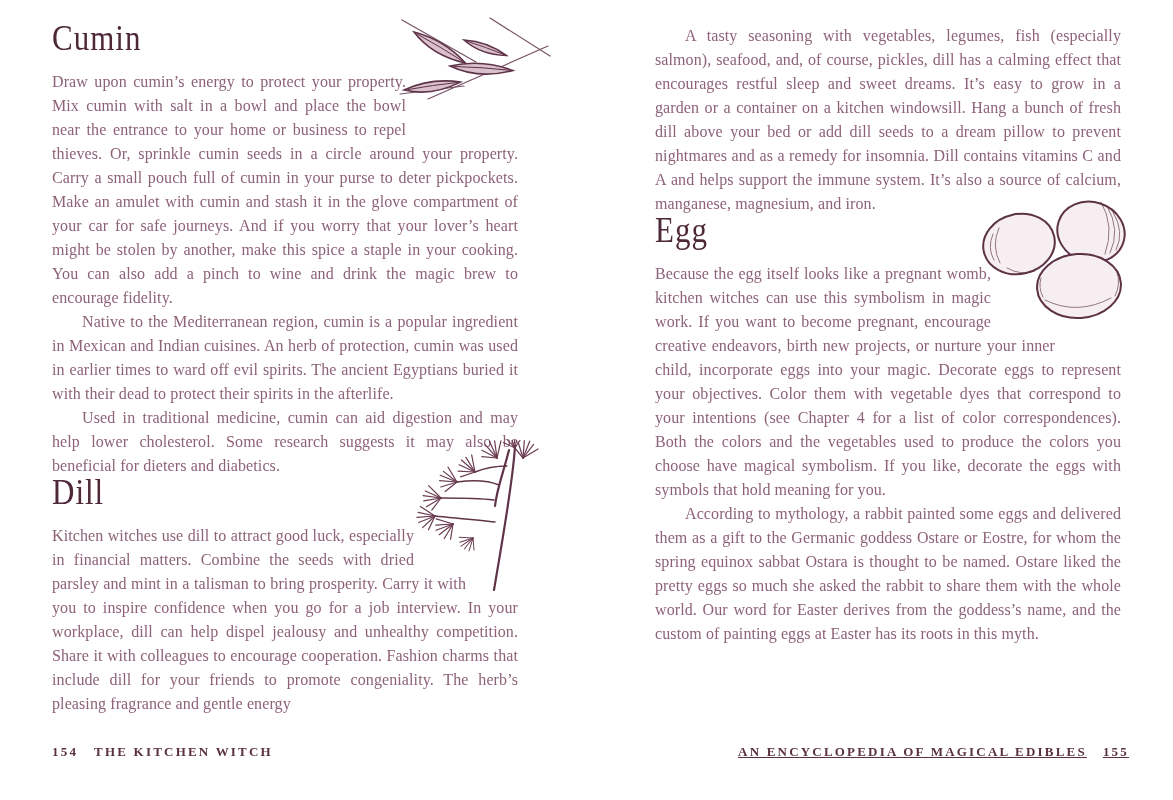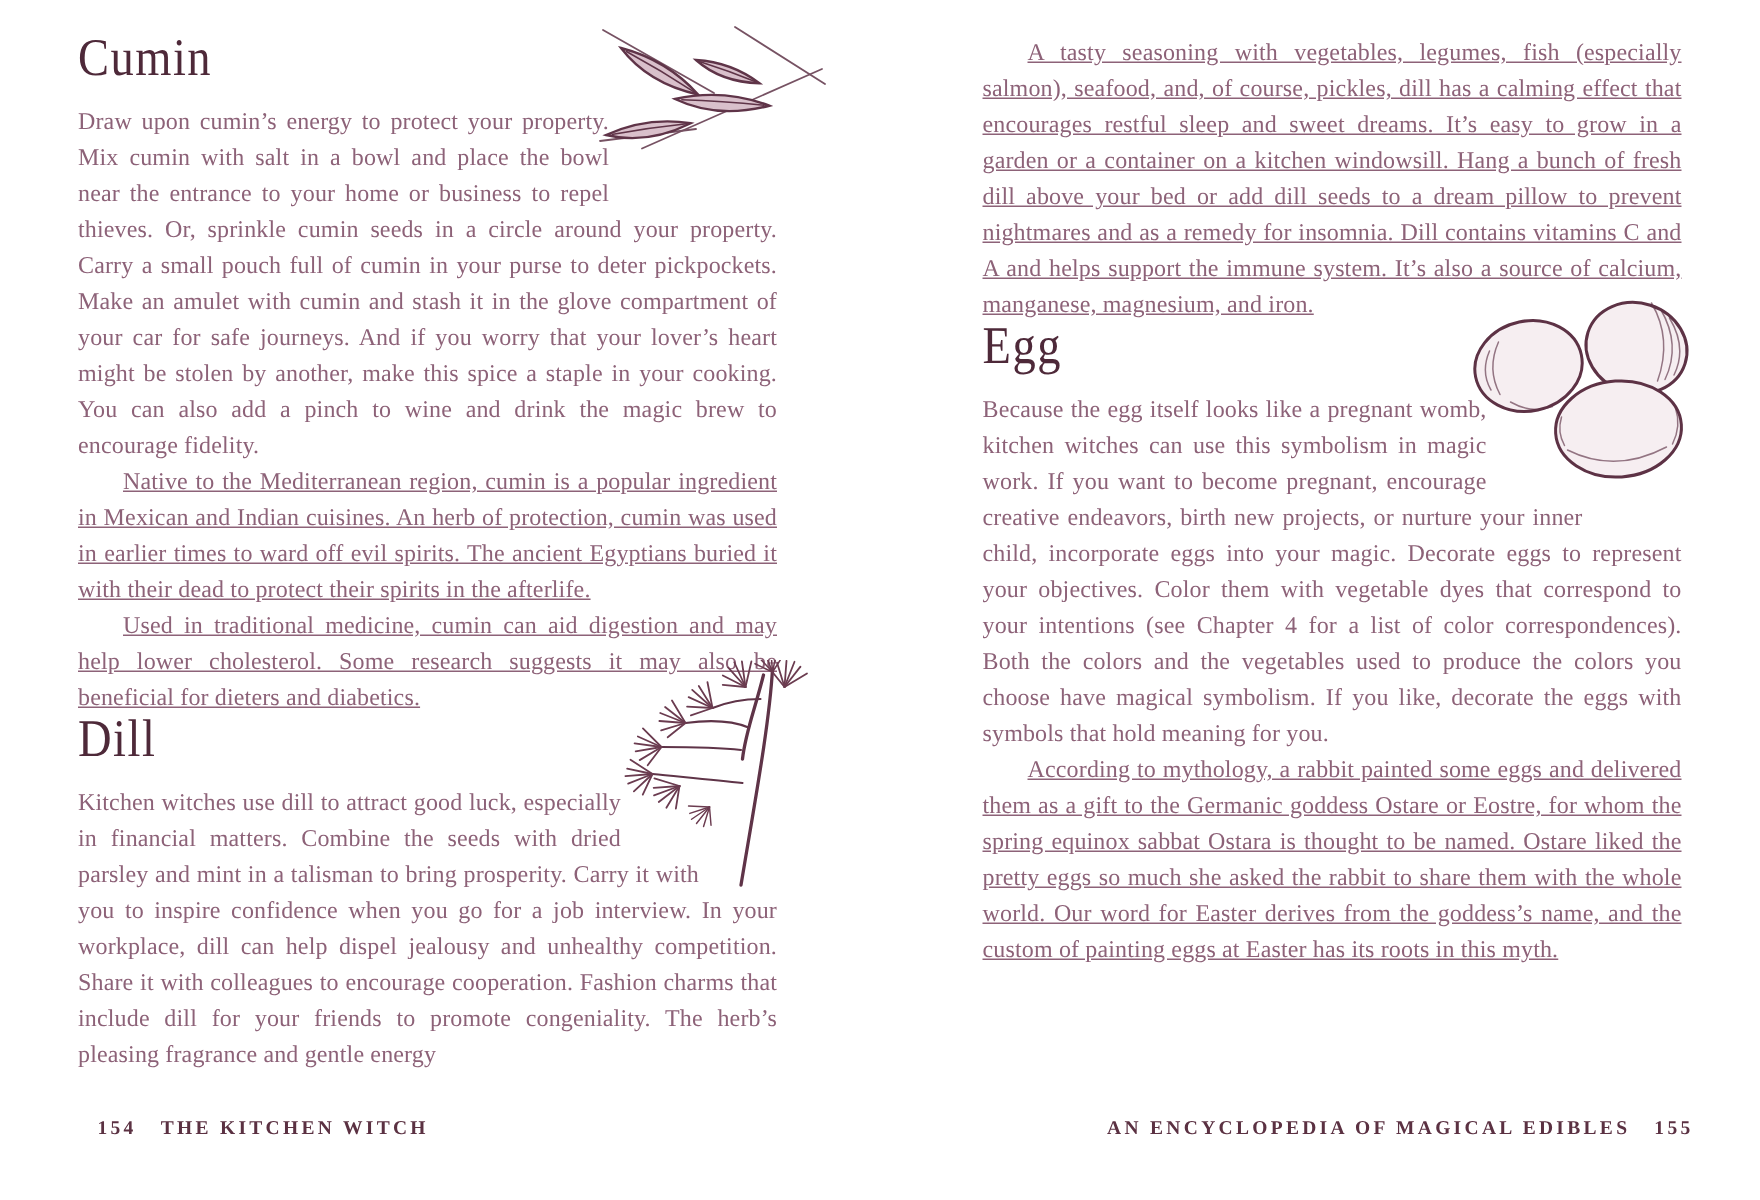--- a/index.html
+++ b/index.html
@@ -25,37 +25,37 @@
     transform:scaleY(1.14); transform-origin:left bottom;
   }
   .mt-cumin { margin-top:14px; }
   .mt-dill  { margin-top:24px; }
   .mt-egg   { margin-top:26px; }
 
   p.body-para {
     margin:0; text-align:justify;
     letter-spacing:0.1px;
   }
-  p.indent { text-indent:30px;text-decoration:underline; }
+  p.indent { text-indent:30px; }
 
   .wrap-spacer { float:right; clear:right; }
 
   .illo { position:absolute; pointer-events:none; }
   .illo-cumin { right:-40px; top:-18px; width:160px; height:100px; }
   .illo-dill  { right:-44px; top:-38px; width:165px; height:158px; }
   .illo-egg   { right:-16px; top:-24px; width:160px; height:130px; }
 
   .footer {
     position:absolute; top:744px;
     font-family:"Liberation Serif", serif;
     font-size:13px; font-weight:700; color:#5b3142;
-    letter-spacing:2.2px; white-space:nowrap;margin-left:13px;
+    letter-spacing:2.2px; white-space:nowrap;
   }
   .footer-left  { left:52px; }
-  .footer-right { right:44px; }
+  .footer-right { right:44px;text-decoration:underline; }
   .footer .gap { display:inline-block; width:16px; }
 
   svg .stroke { stroke:#5f3448; fill:none; stroke-linecap:round; }
 </style>
 </head>
 <body>
 
 <div class="page page-left">
 
   <div class="section">

